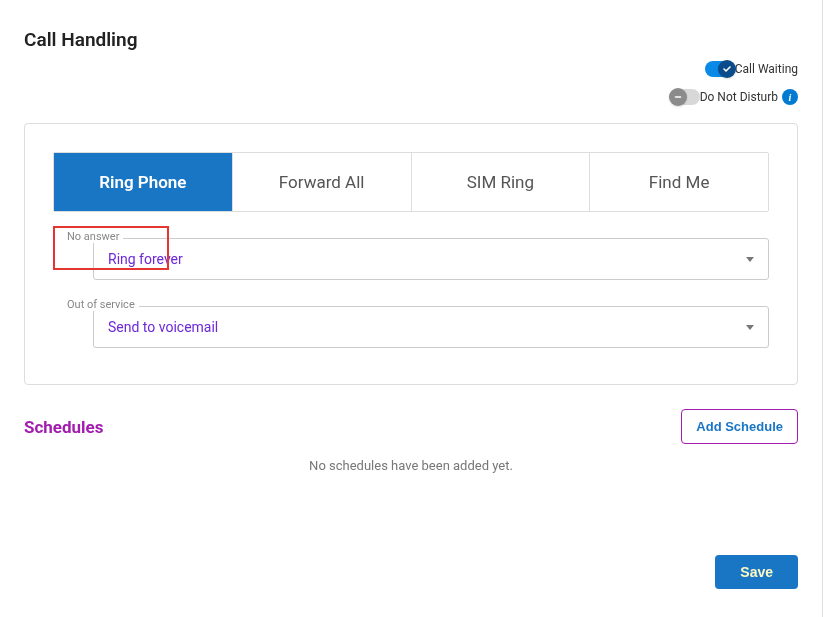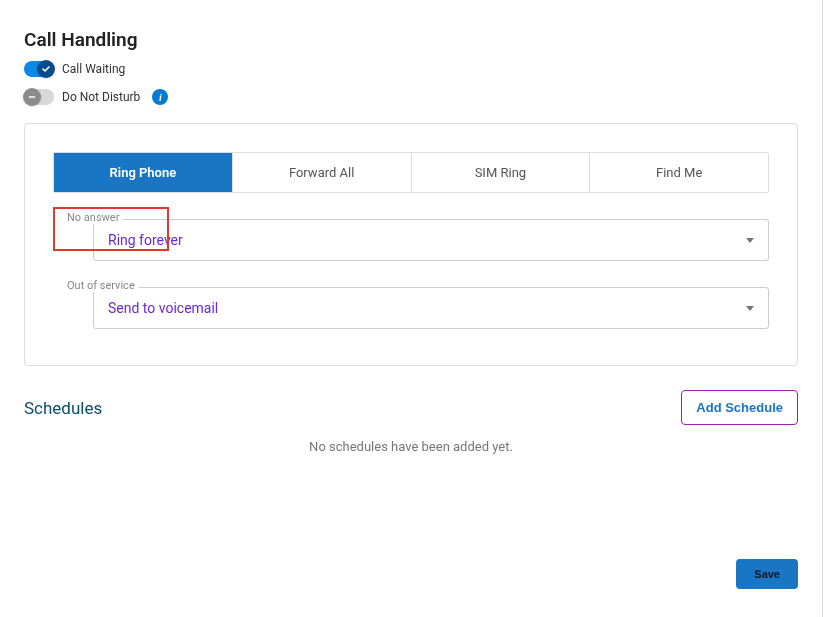--- a/index.html
+++ b/index.html
@@ -20,24 +20,24 @@
     }
     h1.page-title {
       font-size: 19px;
       font-weight: 600;
       color: #222;
       margin-bottom: 10px;
     }
     .toggle-row {
       display: flex;
       align-items: center;
-      gap: 8px;
       margin-bottom: 12px;
       font-size: 12px;
       color: #333;
+      justify-content: flex-end;
     }
     .toggle {
       width: 30px;
       height: 16px;
       border-radius: 14px;
       position: relative;
       cursor: pointer;
       flex-shrink: 0;
     }
     .toggle.on { background: #0a8ae6; }
@@ -89,22 +89,22 @@
     }
     .tabs {
       display: flex;
       border: 1px solid #ddd;
       border-radius: 2px;
       margin-bottom: 26px;
     }
     .tab {
       flex: 1;
       text-align: center;
-      padding: 12px 0;
-      font-size: 13px;
+      padding: 19px 0;
+      font-size: 17px;
       color: #555;
       background: #fff;
       border-right: 1px solid #ddd;
       cursor: pointer;
     }
     .tab:last-child { border-right: none; }
     .tab.active {
       background: #1976c5;
       color: #fff;
       font-weight: 600;
@@ -149,47 +149,47 @@
       pointer-events: none;
     }
     .schedules-header {
       display: flex;
       align-items: center;
       justify-content: space-between;
       margin-bottom: 14px;
     }
     h2.section-title {
       font-size: 17px;
-      font-weight: 400;
-      color: #0c4a6e;
+      font-weight: 700;
+      color: #a21caf;
     }
     .btn-outline {
       border: 1px solid #a21caf;
       border-radius: 4px;
       background: #fff;
       color: #1976c5;
       font-weight: 600;
       font-size: 13px;
       padding: 9px 14px;
       cursor: pointer;
     }
     .empty-text {
       text-align: center;
       color: #777;
       font-size: 13px;
       margin-top: 10px;
     }
     .btn-primary {
       background: #1976c5;
-      color: #0f172a;
+      color: #fef9c3;
       border: none;
       border-radius: 4px;
       font-weight: 600;
-      font-size: 11px;
-      padding: 9px 18px;
+      font-size: 14px;
+      padding: 9px 25px;
       cursor: pointer;
     }
     .save-row {
       position: absolute;
       right: 24px;
       bottom: 28px;
     }
     svg.icon-svg { display: block; }
   </style>
 </head>

